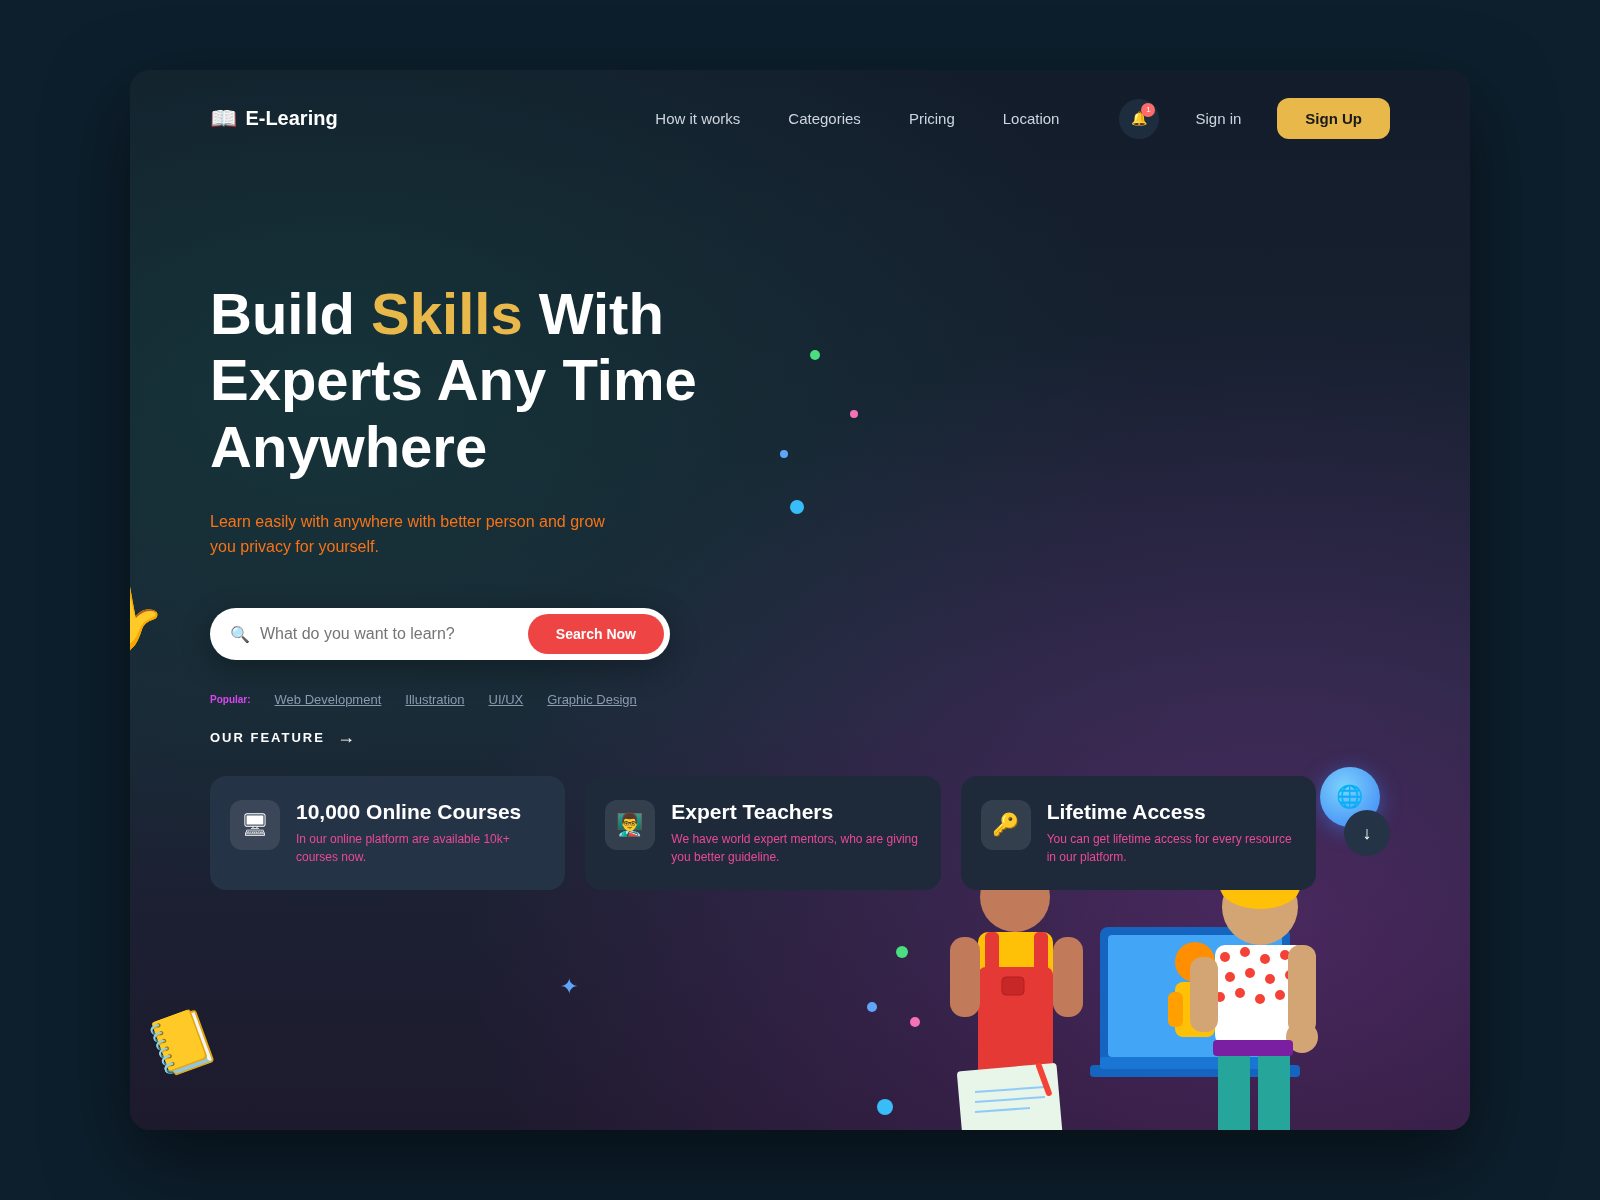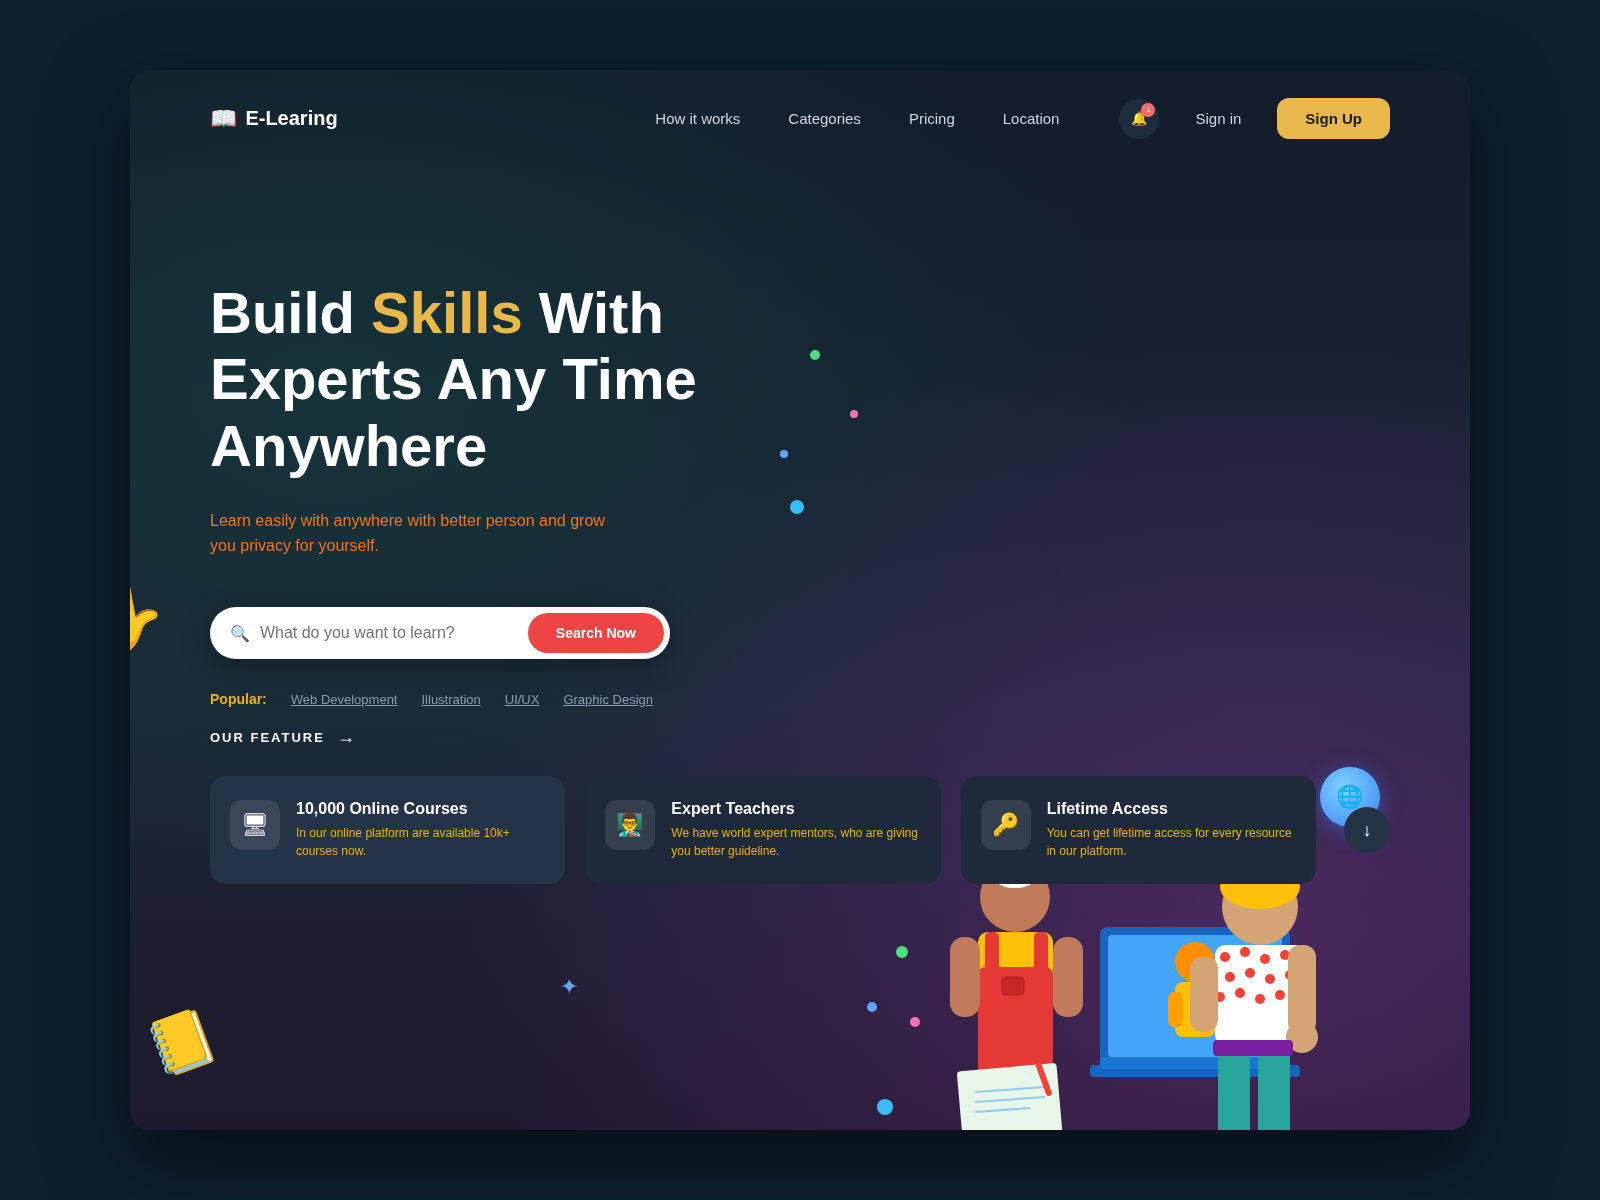--- a/index.html
+++ b/index.html
@@ -202,23 +202,23 @@
     }
 
     .popular-row {
       display: flex;
       align-items: center;
       gap: 12px;
       flex-wrap: wrap;
     }
 
     .popular-label {
-      font-size: 14px;
+      font-size: 10px;
       font-weight: 700;
-      color: #eab308;
+      color: #d946ef;
     }
 
     .popular-tag {
       font-size: 13px;
       color: #8a9bb0;
       cursor: pointer;
       text-decoration: underline;
       margin-left: 12px;
     }
 
@@ -314,29 +314,29 @@
       background: rgba(255,255,255,0.1);
       display: flex;
       align-items: center;
       justify-content: center;
       font-size: 22px;
       flex-shrink: 0;
       color: white;
     }
 
     .feature-card-text h3 {
-      font-size: 16px;
+      font-size: 21px;
       font-weight: 700;
       color: white;
       margin-bottom: 6px;
     }
 
     .feature-card-text p {
       font-size: 12px;
-      color: #eab308;
+      color: #ec4899;
       line-height: 1.5;
     }
 
     .scroll-down-btn {
       width: 46px;
       height: 46px;
       border-radius: 50%;
       background: #253347;
       border: none;
       display: flex;

